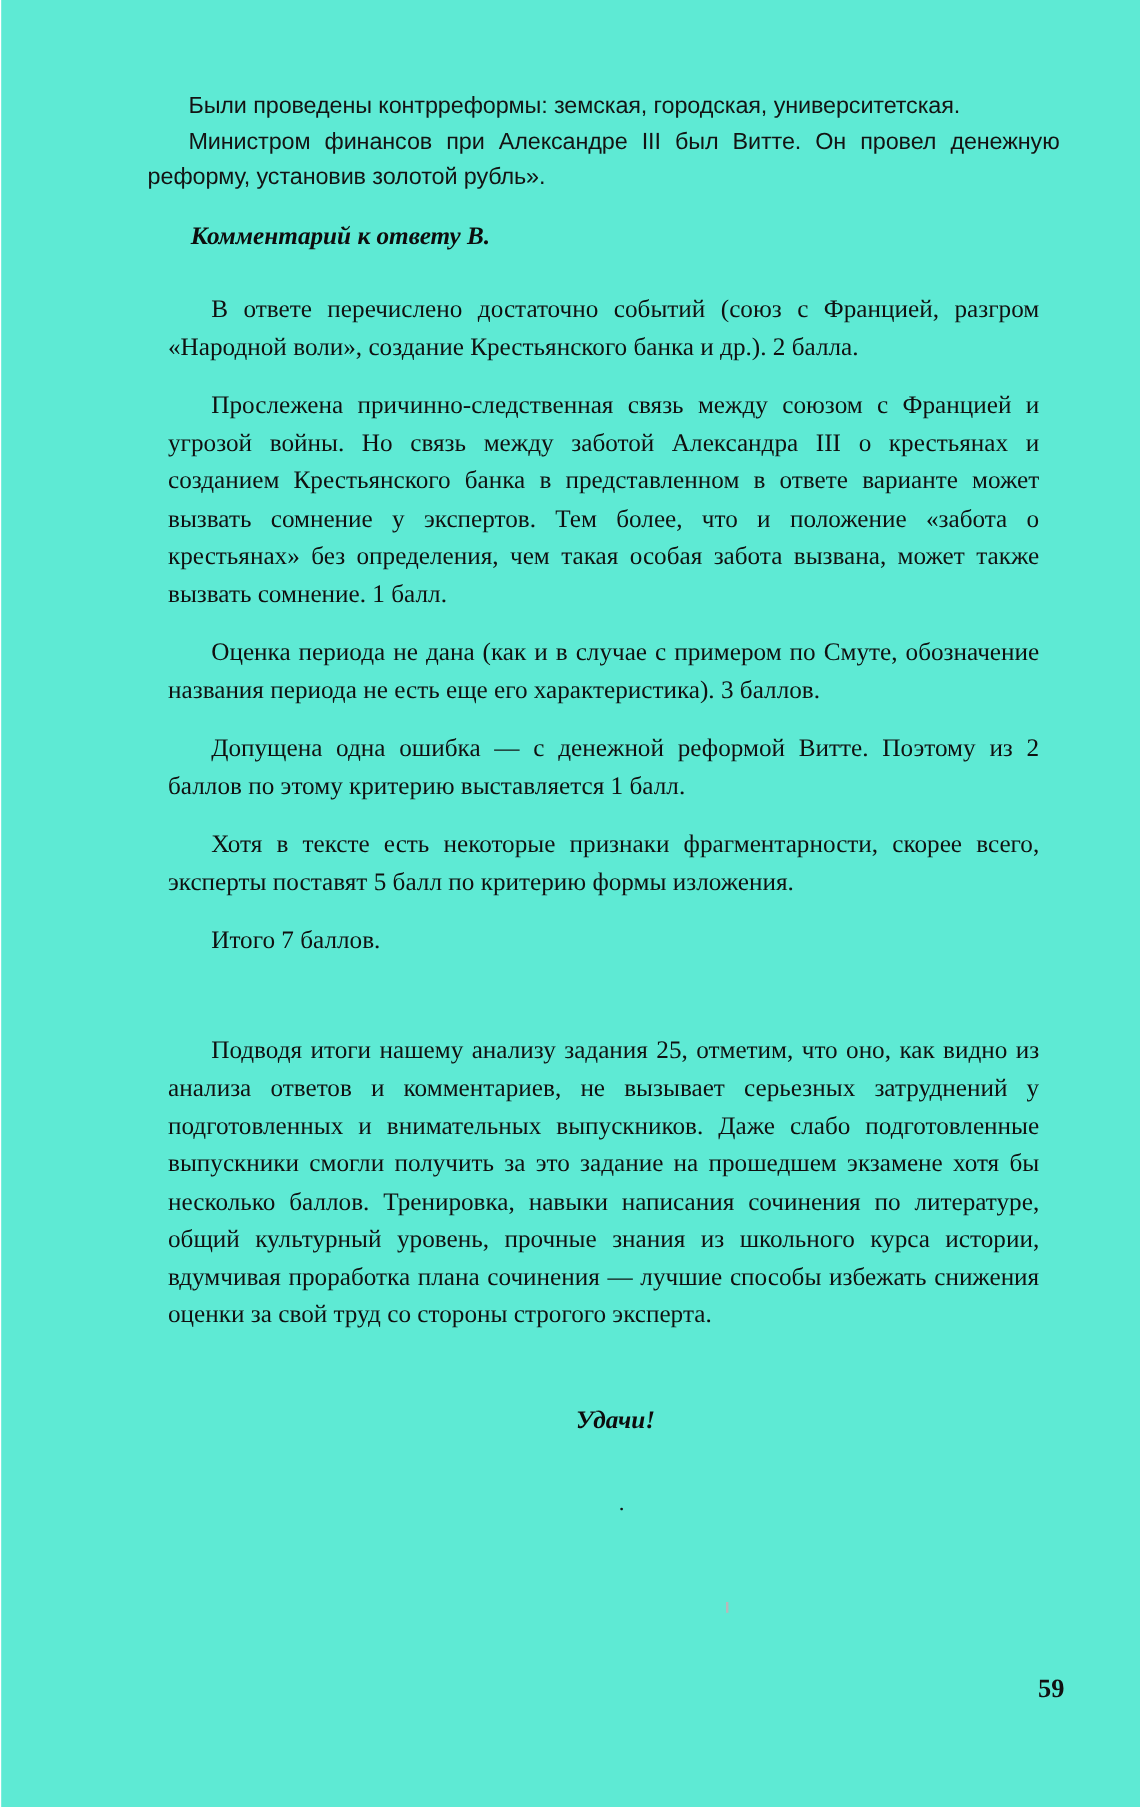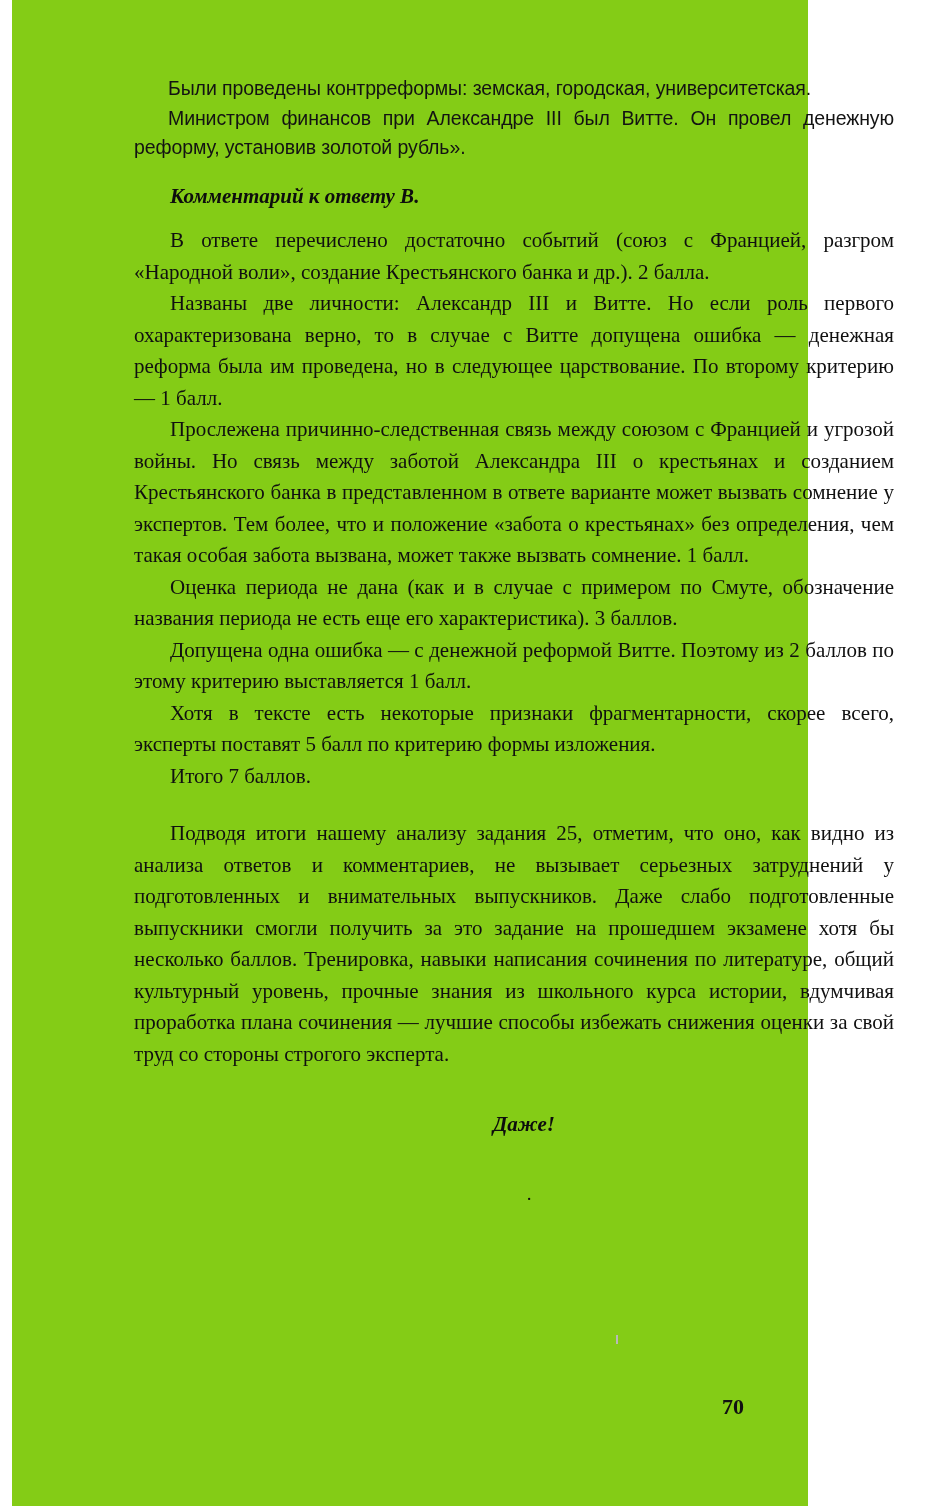--- a/index.html
+++ b/index.html
@@ -10,24 +10,24 @@
   body {
     width: 950px;
     height: 1506px;
     position: relative;
     font-family: "Liberation Serif", serif;
     color: #111111;
     overflow: hidden;
   }
   .page {
     position: absolute;
-    left: 12px; top: 0;
-    width: 796px;
+    left: 1px; top: 0;
+    width: 950px;
     height: 1506px;
-    background: #84cc16;
+    background: #5eead4;
   }
   .content {
     position: absolute;
     left: 122px;
     top: 74px;
     width: 760px;
   }
 
   
   .sans p {
@@ -40,21 +40,21 @@
     color: #131313;
     letter-spacing: -0.1px;
   }
   .sans p.last { margin-bottom: 0; }
 
   
   .serif p {
     font-family: "Liberation Serif", serif;
     font-size: 21px;
     line-height: 31.5px;
-    margin: 0;
+    margin: 17px;
     text-align: justify;
     text-indent: 36px;
     color: #101010;
   }
   .heading {
     font-family: "Liberation Serif", serif;
     font-weight: bold;
     font-style: italic;
     font-size: 21px;
     line-height: 31.5px;
@@ -113,39 +113,38 @@
     </div>
 
     <div class="gap-med"></div>
 
     <p class="heading">Комментарий к ответу В.</p>
 
     <div class="gap-small"></div>
 
     <div class="serif">
       <p>В ответе перечислено достаточно событий (союз с Францией, разгром «Народной воли», создание Крестьянского банка и др.). 2 балла.</p>
-      <p>Названы две личности: Александр III и Витте. Но если роль первого охарактеризована верно, то в случае с Витте допущена ошибка — денежная реформа была им проведена, но в следующее царствование. По второму критерию — 1 балл.</p>
       <p>Прослежена причинно-следственная связь между союзом с Францией и угрозой войны. Но связь между заботой Александра III о крестьянах и созданием Крестьянского банка в представленном в ответе варианте может вызвать сомнение у экспертов. Тем более, что и положение «забота о крестьянах» без определения, чем такая особая забота вызвана, может также вызвать сомнение. 1 балл.</p>
       <p>Оценка периода не дана (как и в случае с примером по Смуте, обозначение названия периода не есть еще его характеристика). 3 баллов.</p>
       <p>Допущена одна ошибка — с денежной реформой Витте. Поэтому из 2 баллов по этому критерию выставляется 1 балл.</p>
       <p>Хотя в тексте есть некоторые признаки фрагментарности, скорее всего, эксперты поставят 5 балл по критерию формы изложения.</p>
       <p>Итого 7 баллов.</p>
     </div>
 
     <div class="gap-large"></div>
 
     <div class="serif">
       <p>Подводя итоги нашему анализу задания 25, отметим, что оно, как видно из анализа ответов и комментариев, не вызывает серьезных затруднений у подготовленных и внимательных выпускников. Даже слабо подготовленные выпускники смогли получить за это задание на прошедшем экзамене хотя бы несколько баллов. Тренировка, навыки написания сочинения по литературе, общий культурный уровень, прочные знания из школьного курса истории, вдумчивая проработка плана сочинения — лучшие способы избежать снижения оценки за свой труд со стороны строгого эксперта.</p>
     </div>
 
     <div style="height:42px"></div>
 
-    <p class="closing">Даже!</p>
+    <p class="closing">Удачи!</p>
 
     <div style="height:46px"></div>
 
     <div class="dot-mark">.</div>
   </div>
 
   <div class="tiny-tick"></div>
 
-  <div class="page-number">70</div>
+  <div class="page-number">59</div>
 </div>
 
 </body></html>

